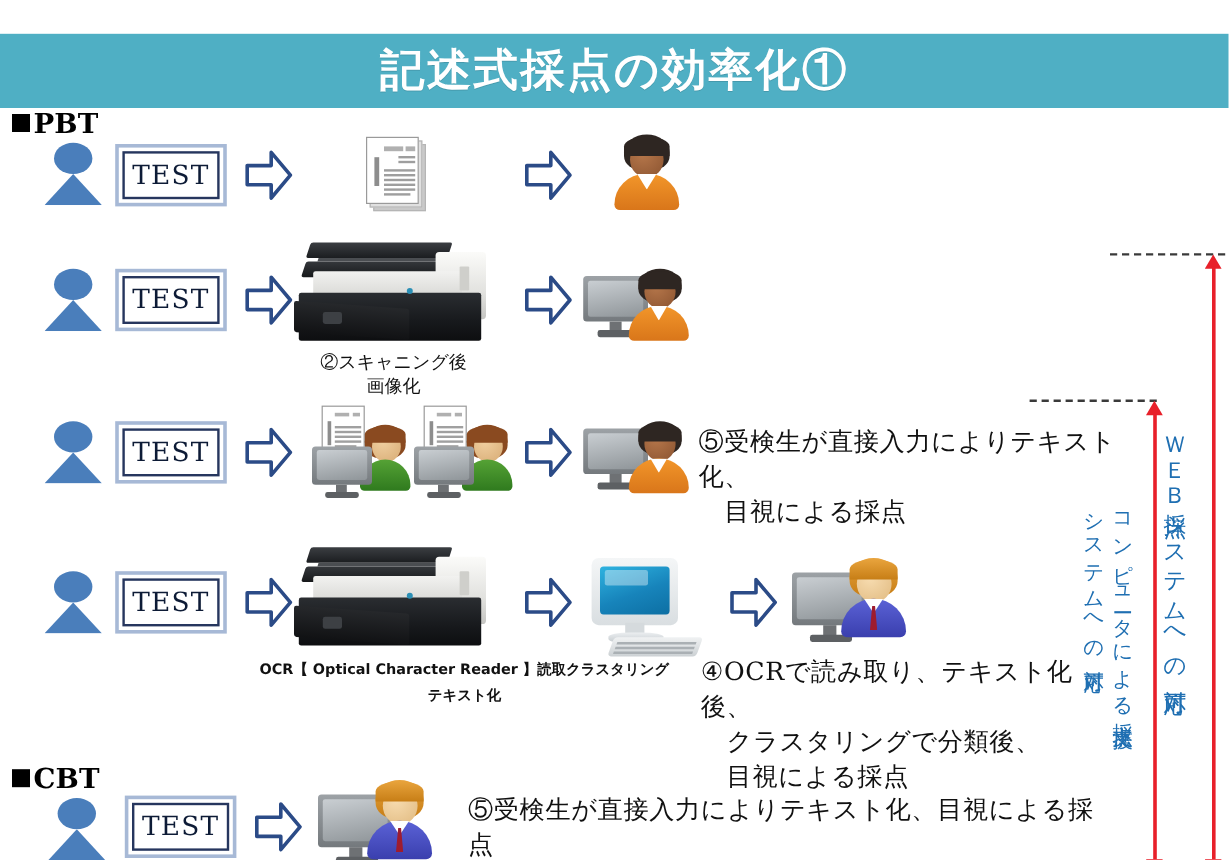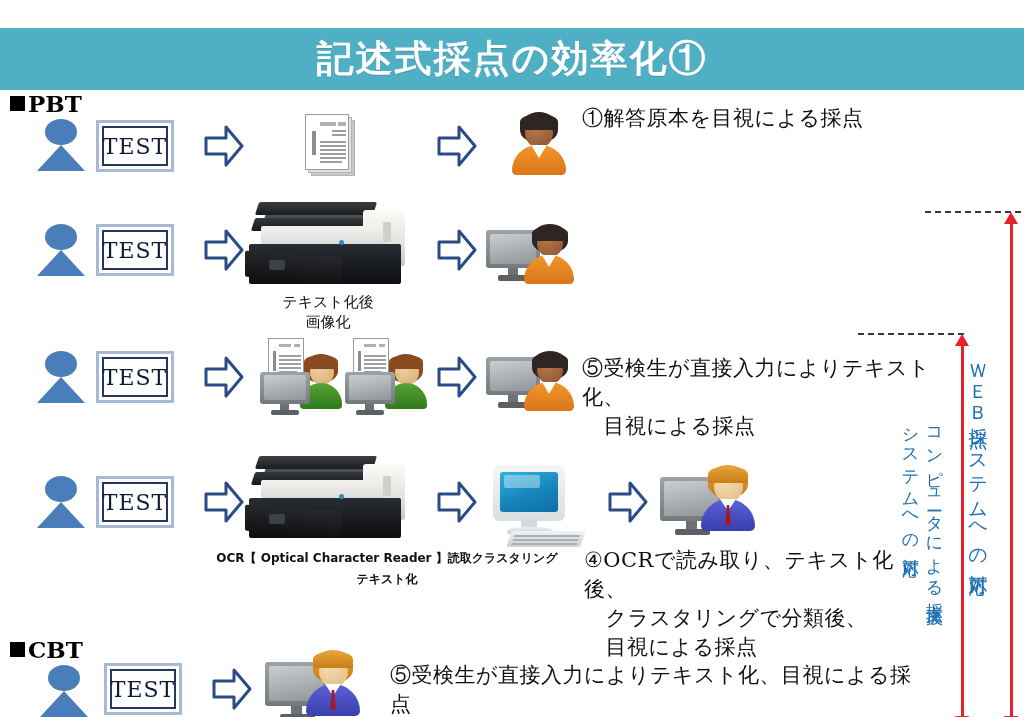--- a/index.html
+++ b/index.html
@@ -41,21 +41,21 @@
     background:#4a7ebb;border-radius:50%;
   }
   .student .body{
     position:absolute;left:0;top:26px;width:48px;height:26px;
     background:#4a7ebb;
     clip-path:polygon(50% 0%, 100% 100%, 0% 100%);
   }
 
   
   .testbox{
-    position:absolute;width:78px;height:52px;
+    position:absolute;width:93px;height:52px;
     border:3px solid #a7b9d6;background:#ffffff;
     box-sizing:border-box;
     display:flex;align-items:center;justify-content:center;
   }
   .testbox .inner{
     position:absolute;left:3px;top:3px;right:3px;bottom:3px;
     border:2px solid #26365e;box-sizing:border-box;
   }
   .testbox span{
     position:relative;z-index:2;
@@ -214,21 +214,20 @@
   </div>
 
   <div class="avatar" style="left:508px;top:84px;width:62px;height:62px;">
     <div class="ahair" style="left:12px;top:0px;width:38px;height:30px;background:#2e2622;"></div>
     <div class="ahead" style="left:17px;top:6px;width:28px;height:30px;background:radial-gradient(circle at 38% 35%, #b5764a, #8a5330);"></div>
     <div class="ahair" style="left:12px;top:2px;width:38px;height:16px;background:#2e2622;border-radius:50% 50% 0 0;"></div>
     <div class="abody" style="left:4px;top:33px;width:54px;height:30px;background:linear-gradient(180deg,#f2962a 0%,#d9761a 100%);"></div>
     <div class="acollar" style="left:23px;top:33px;width:16px;height:13px;clip-path:polygon(0 0,100% 0,50% 100%);"></div>
   </div>
 
-  <div class="step" style="left:582px;top:76px;width:400px;">①解答原本を目視による採点</div>
 
   <div class="student" style="left:37px;top:196px;">
     <div class="head"></div>
     <div class="body"></div>
   </div>
 
   <div class="testbox" style="left:96px;top:196px;">
     <div class="inner"></div>
     <span>TEST</span>
   </div>
@@ -245,21 +244,21 @@
     <div class="bar"></div>
     <div class="right"></div>
     <div class="body"></div>
     <div class="base"></div>
     <div class="front"></div>
     <div class="knob"></div>
     <div class="dot"></div>
     <div class="vent"></div>
   </div>
 
-  <div class="caption" style="left:235px;top:264px;width:186px;">テキスト化後
+  <div class="caption" style="left:235px;top:264px;width:186px;">②スキャニング後
 画像化</div>
 
   <div class="arrow" style="left:437px;top:201px;">
     <svg viewBox="0 0 40 42">
       <path d="M2 13 H22 V2 L38 21 L22 40 V29 H2 Z" fill="#ffffff" stroke="#2b4b87" stroke-width="3" stroke-linejoin="round"></path>
     </svg>
   </div>
 
   <div style="position:absolute;left:486px;top:196px;width:92px;height:62px;">
     <div class="monitor" style="left:0;top:6px;width:56px;height:52px;">

